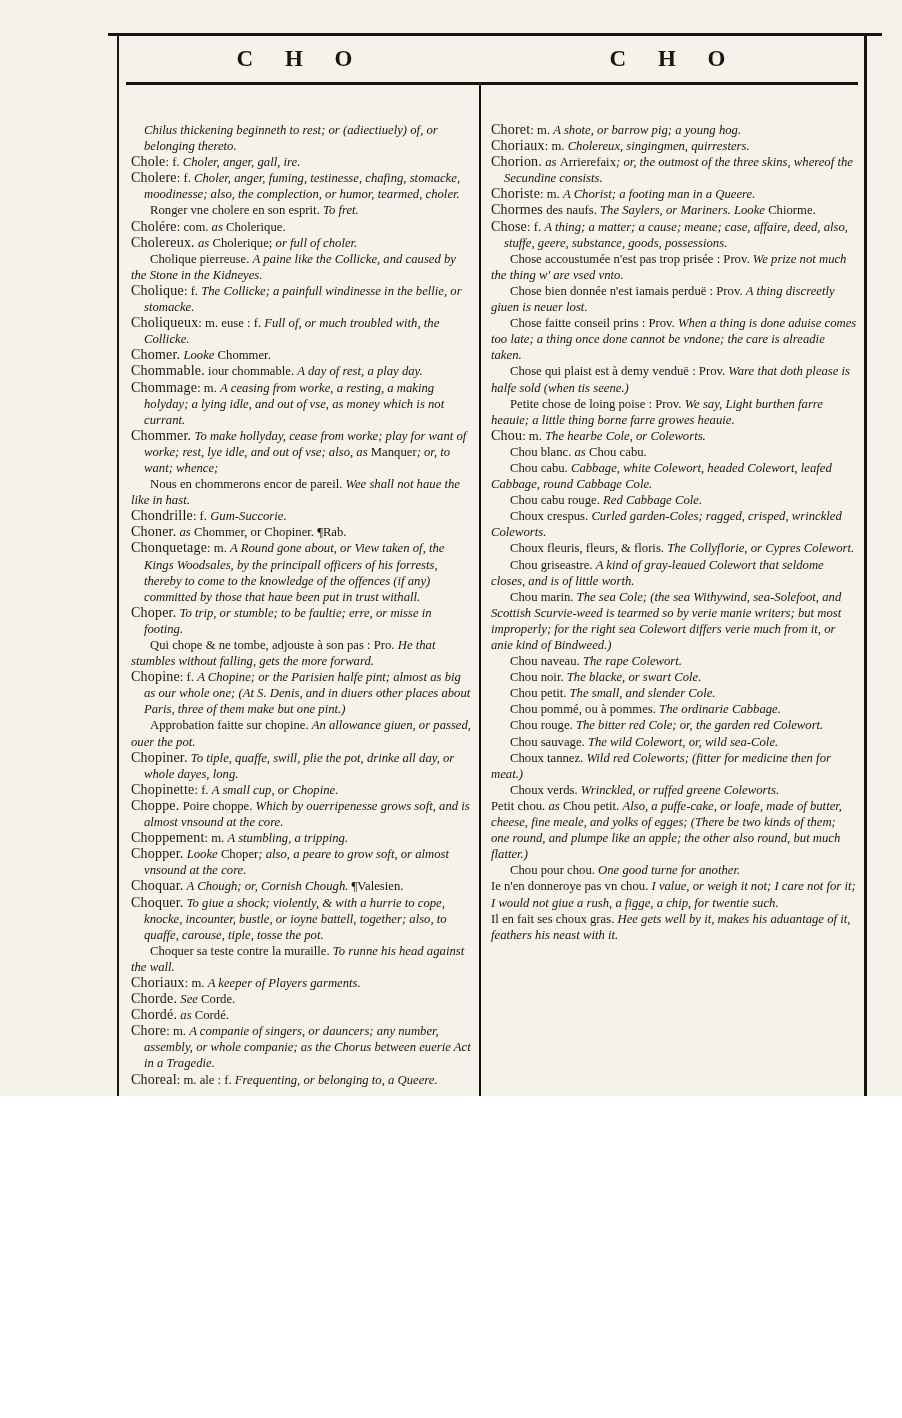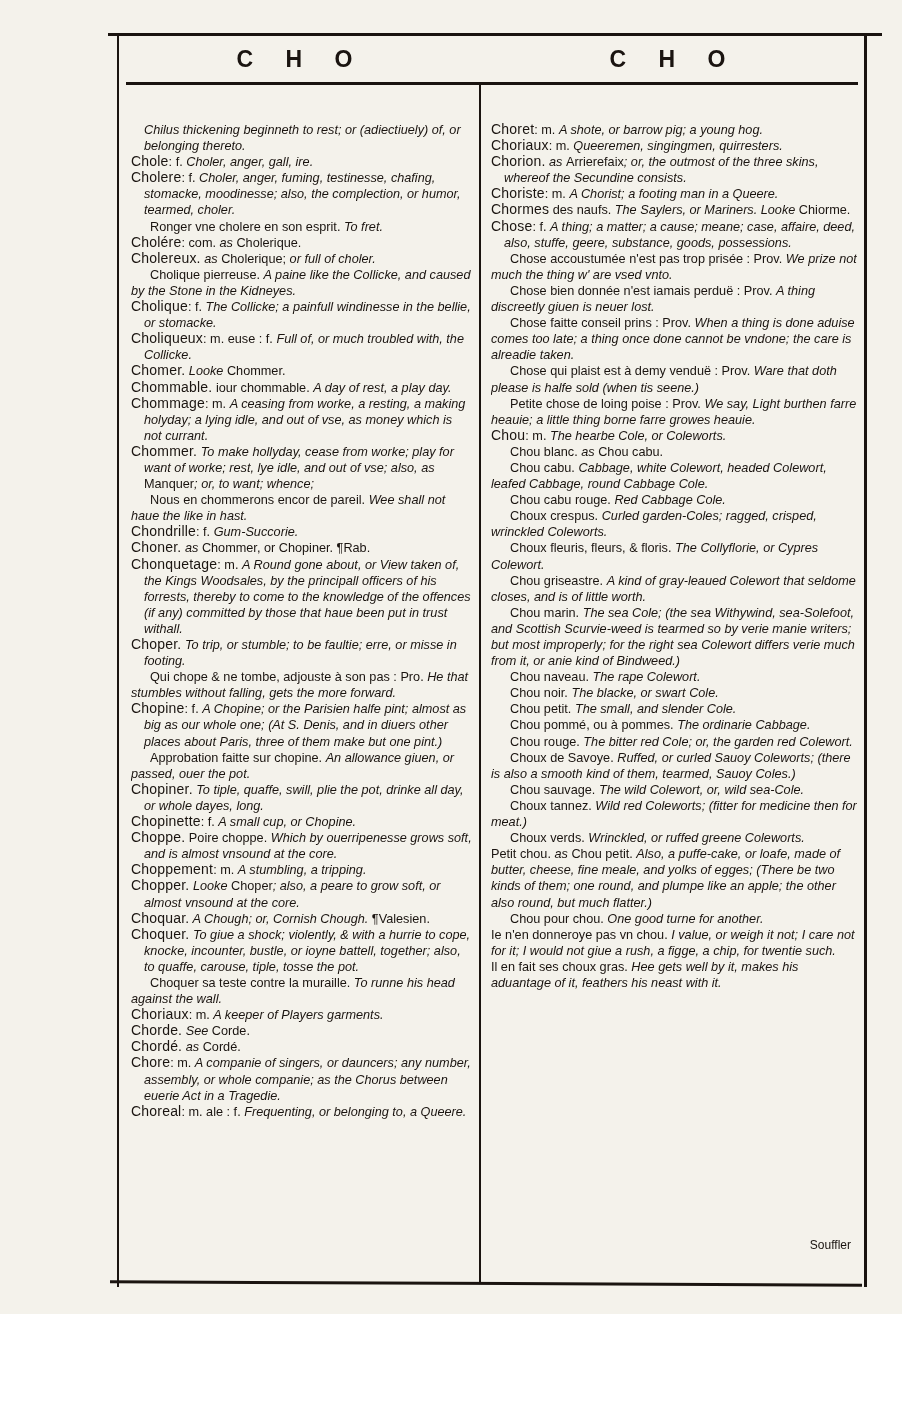--- a/index.html
+++ b/index.html
@@ -1,20 +1,20 @@
 <!DOCTYPE html>
 <html><head>
 <meta charset="utf-8">
 <style>
   html,body{margin:0;padding:0;background:#ffffff;}
   .page{
     position:relative;
-    width:902px;height:1314px;
+    width:902px;height:1096px;
     background:var(--paper,#f4f2eb);
-    font-family:Liberation Sans, sans-serif;
+    font-family:Liberation Serif, serif;
     color:var(--ink,#1a1410);
     overflow:hidden;
   }
   .rule{position:absolute;background:var(--ink,#1a1410);}
   .col-header{
     position:absolute;top:42px;height:34px;
     font-size:23px;font-weight:bold;letter-spacing:13px;
     text-align:center;line-height:34px;
     color:var(--ink,#1a1410);
   }
@@ -84,21 +84,21 @@
       <p class="entry main"><span class="seg-h">Choquer.</span><span class="seg-i"> To giue a shock; violently, &amp; with a hurrie to cope, knocke, incounter, bustle, or ioyne battell, together; also, to quaffe, carouse, tiple, tosse the pot.</span></p>
       <p class="entry sub"><span class="seg-r">Choquer sa teste contre la muraille. </span><span class="seg-i">To runne his head against the wall.</span></p>
       <p class="entry main"><span class="seg-h">Choriaux</span><span class="seg-r">: m. </span><span class="seg-i">A keeper of Players garments.</span></p>
       <p class="entry main"><span class="seg-h">Chorde.</span><span class="seg-i"> See </span><span class="seg-r">Corde.</span></p>
       <p class="entry main"><span class="seg-h">Chordé.</span><span class="seg-i"> as </span><span class="seg-r">Cordé.</span></p>
       <p class="entry main"><span class="seg-h">Chore</span><span class="seg-r">: m. </span><span class="seg-i">A companie of singers, or dauncers; any number, assembly, or whole companie; as the Chorus between euerie Act in a Tragedie.</span></p>
       <p class="entry main"><span class="seg-h">Choreal</span><span class="seg-r">: m. ale : f. </span><span class="seg-i">Frequenting, or belonging to, a Queere.</span></p>
     </div>
   <div class="column" id="col-right">
       <p class="entry main"><span class="seg-h">Choret</span><span class="seg-r">: m. </span><span class="seg-i">A shote, or barrow pig; a young hog.</span></p>
-      <p class="entry main"><span class="seg-h">Choriaux</span><span class="seg-r">: m. </span><span class="seg-i">Queeremen, singingmen, quirresters.</span></p>
+      <p class="entry main"><span class="seg-h">Choriaux</span><span class="seg-r">: m. </span><span class="seg-i">Cholereux, singingmen, quirresters.</span></p>
       <p class="entry main"><span class="seg-h">Chorion.</span><span class="seg-i"> as </span><span class="seg-r">Arrierefaix</span><span class="seg-i">; or, the outmost of the three skins, whereof the Secundine consists.</span></p>
       <p class="entry main"><span class="seg-h">Choriste</span><span class="seg-r">: m. </span><span class="seg-i">A Chorist; a footing man in a Queere.</span></p>
       <p class="entry main"><span class="seg-h">Chormes</span><span class="seg-r"> des naufs. </span><span class="seg-i">The Saylers, or Mariners. Looke </span><span class="seg-r">Chiorme.</span></p>
       <p class="entry main"><span class="seg-h">Chose</span><span class="seg-r">: f. </span><span class="seg-i">A thing; a matter; a cause; meane; case, affaire, deed, also, stuffe, geere, substance, goods, possessions.</span></p>
       <p class="entry sub"><span class="seg-r">Chose accoustumée n'est pas trop prisée : Prov. </span><span class="seg-i">We prize not much the thing w' are vsed vnto.</span></p>
       <p class="entry sub"><span class="seg-r">Chose bien donnée n'est iamais perduë : Prov. </span><span class="seg-i">A thing discreetly giuen is neuer lost.</span></p>
       <p class="entry sub"><span class="seg-r">Chose faitte conseil prins : Prov. </span><span class="seg-i">When a thing is done aduise comes too late; a thing once done cannot be vndone; the care is alreadie taken.</span></p>
       <p class="entry sub"><span class="seg-r">Chose qui plaist est à demy venduë : Prov. </span><span class="seg-i">Ware that doth please is halfe sold (when tis seene.)</span></p>
       <p class="entry sub"><span class="seg-r">Petite chose de loing poise : Prov. </span><span class="seg-i">We say, Light burthen farre heauie; a little thing borne farre growes heauie.</span></p>
       <p class="entry main"><span class="seg-h">Chou</span><span class="seg-r">: m. </span><span class="seg-i">The hearbe Cole, or Coleworts.</span></p>
@@ -107,21 +107,20 @@
       <p class="entry sub"><span class="seg-r">Chou cabu rouge. </span><span class="seg-i">Red Cabbage Cole.</span></p>
       <p class="entry sub"><span class="seg-r">Choux crespus. </span><span class="seg-i">Curled garden-Coles; ragged, crisped, wrinckled Coleworts.</span></p>
       <p class="entry sub"><span class="seg-r">Choux fleuris, fleurs, &amp; floris. </span><span class="seg-i">The Collyflorie, or Cypres Colewort.</span></p>
       <p class="entry sub"><span class="seg-r">Chou griseastre. </span><span class="seg-i">A kind of gray-leaued Colewort that seldome closes, and is of little worth.</span></p>
       <p class="entry sub"><span class="seg-r">Chou marin. </span><span class="seg-i">The sea Cole; (the sea Withywind, sea-Solefoot, and Scottish Scurvie-weed is tearmed so by verie manie writers; but most improperly; for the right sea Colewort differs verie much from it, or anie kind of Bindweed.)</span></p>
       <p class="entry sub"><span class="seg-r">Chou naveau. </span><span class="seg-i">The rape Colewort.</span></p>
       <p class="entry sub"><span class="seg-r">Chou noir. </span><span class="seg-i">The blacke, or swart Cole.</span></p>
       <p class="entry sub"><span class="seg-r">Chou petit. </span><span class="seg-i">The small, and slender Cole.</span></p>
       <p class="entry sub"><span class="seg-r">Chou pommé, ou à pommes. </span><span class="seg-i">The ordinarie Cabbage.</span></p>
       <p class="entry sub"><span class="seg-r">Chou rouge. </span><span class="seg-i">The bitter red Cole; or, the garden red Colewort.</span></p>
-      <p class="entry sub"><span class="seg-r">Choux de Savoye. </span><span class="seg-i">Ruffed, or curled Sauoy Coleworts; (there is also a smooth kind of them, tearmed, Sauoy Coles.)</span></p>
       <p class="entry sub"><span class="seg-r">Chou sauvage. </span><span class="seg-i">The wild Colewort, or, wild sea-Cole.</span></p>
       <p class="entry sub"><span class="seg-r">Choux tannez. </span><span class="seg-i">Wild red Coleworts; (fitter for medicine then for meat.)</span></p>
       <p class="entry sub"><span class="seg-r">Choux verds. </span><span class="seg-i">Wrinckled, or ruffed greene Coleworts.</span></p>
       <p class="entry flush"><span class="seg-r">Petit chou. </span><span class="seg-i">as </span><span class="seg-r">Chou petit. </span><span class="seg-i">Also, a puffe-cake, or loafe, made of butter, cheese, fine meale, and yolks of egges; (There be two kinds of them; one round, and plumpe like an apple; the other also round, but much flatter.)</span></p>
       <p class="entry sub"><span class="seg-r">Chou pour chou. </span><span class="seg-i">One good turne for another.</span></p>
       <p class="entry flush"><span class="seg-r">Ie n'en donneroye pas vn chou. </span><span class="seg-i">I value, or weigh it not; I care not for it; I would not giue a rush, a figge, a chip, for twentie such.</span></p>
       <p class="entry flush"><span class="seg-r">Il en fait ses choux gras. </span><span class="seg-i">Hee gets well by it, makes his aduantage of it, feathers his neast with it.</span></p>
     </div>
 
   <div class="catchword">Souffler</div>

